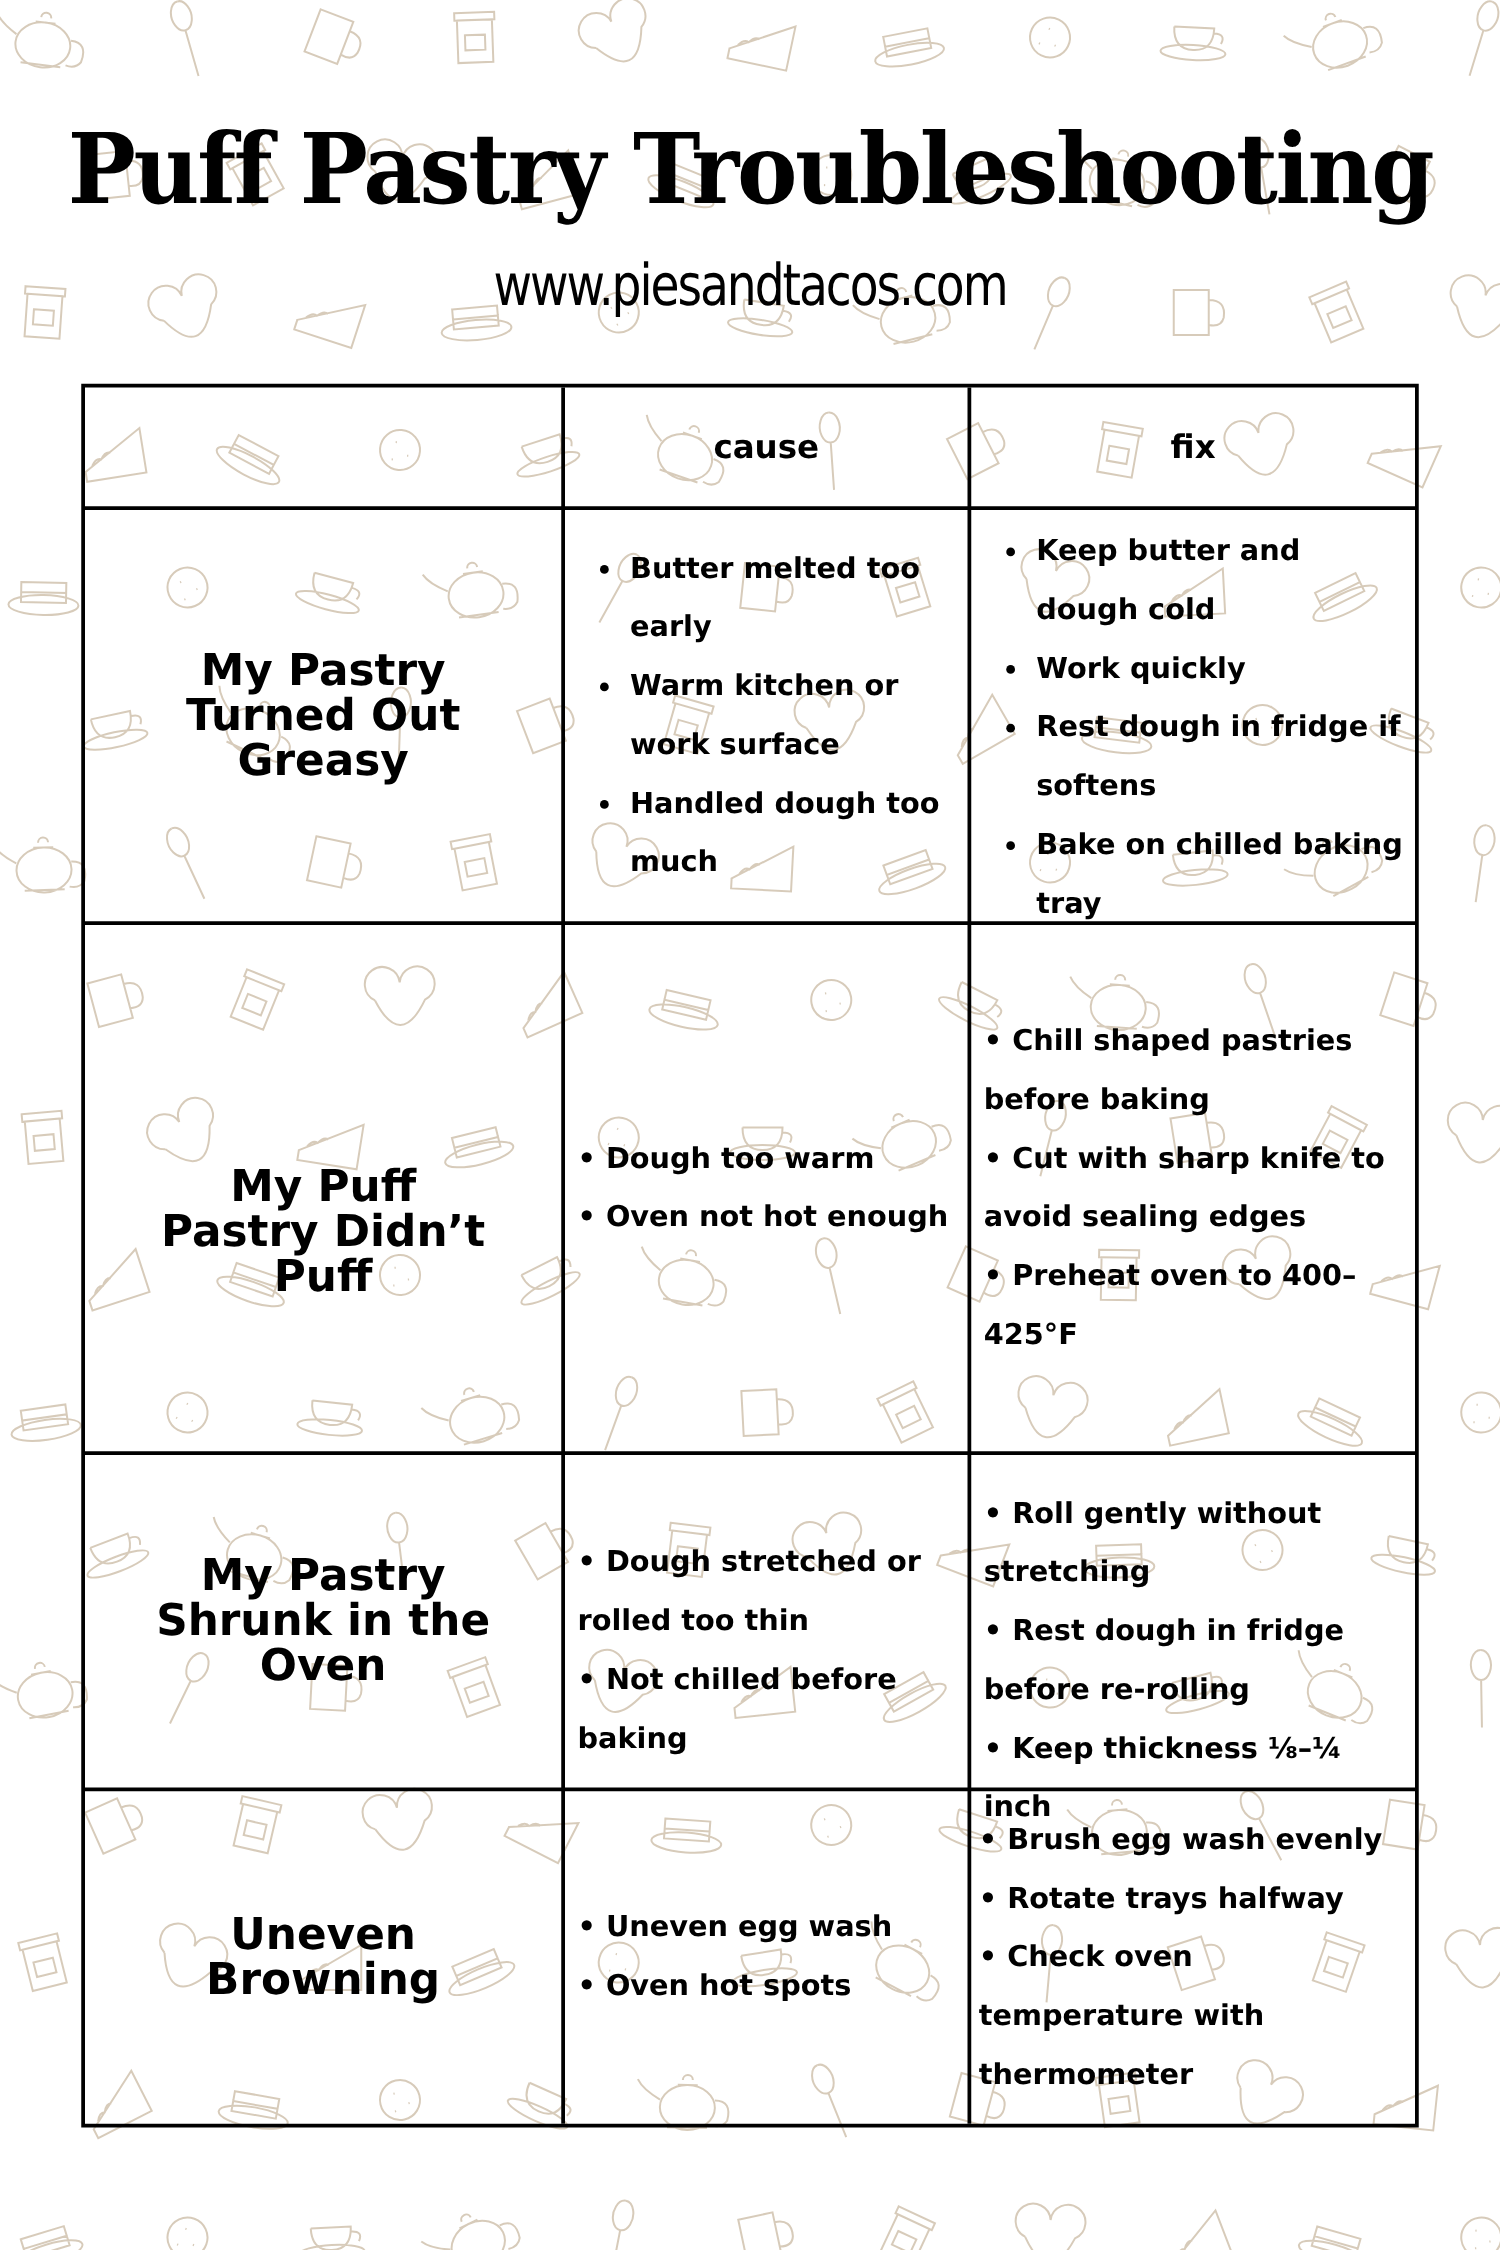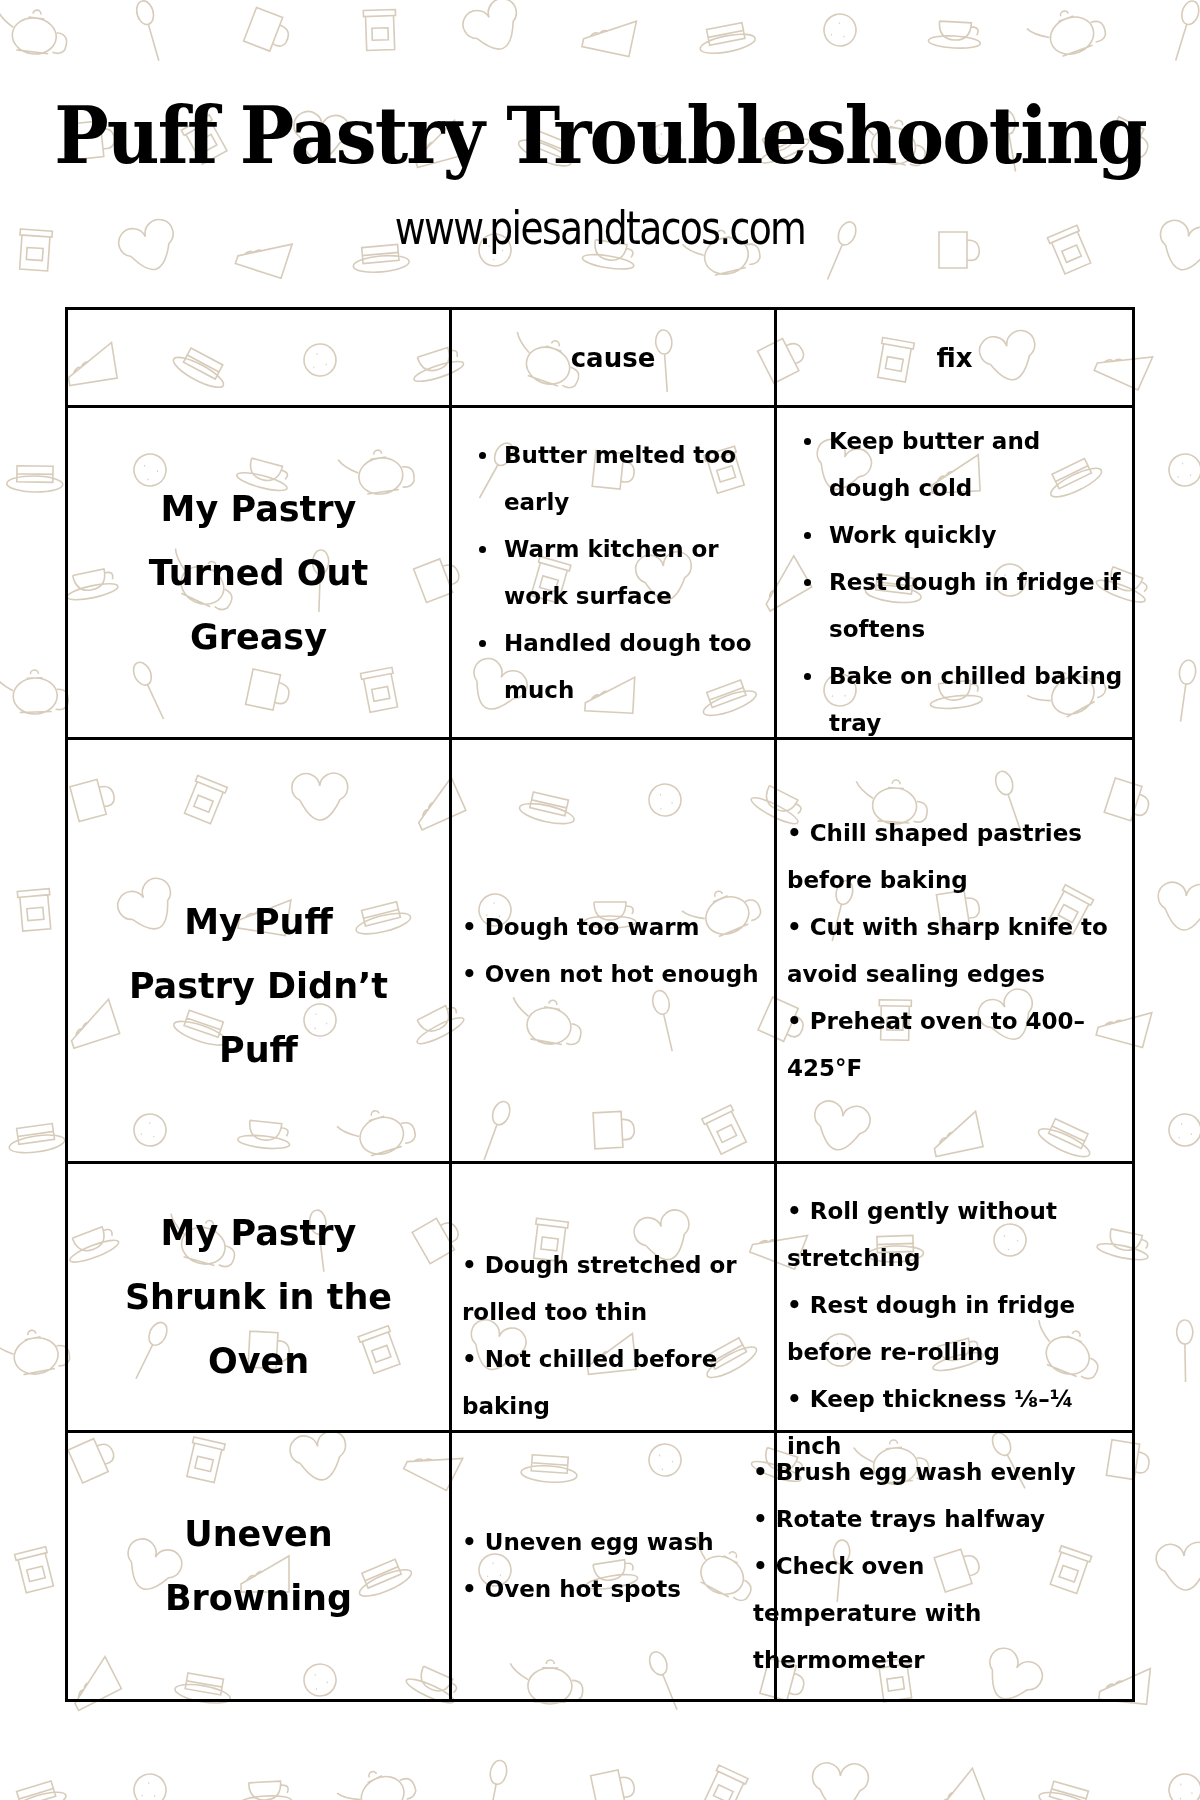--- a/index.html
+++ b/index.html
@@ -26,21 +26,21 @@
     position: absolute; left: 65px; top: 307px; width: 1070px; height: 1395px;
     z-index: 2; box-sizing: border-box;
     border: 3px solid #000;
   }
   .vline { position: absolute; top: 0; bottom: 0; width: 3px; background: #000; }
   .hline { position: absolute; left: 0; right: 0; height: 3px; background: #000; }
   .cell { position: absolute; box-sizing: border-box; display: flex; }
   .hdr { align-items: center; justify-content: center; font-weight: bold; font-size: 26px; }
   .rowlabel {
     align-items: center; justify-content: center; text-align: center;
-    font-weight: bold; font-size: 35px; line-height: 64px; padding: 0 20px;
+    font-weight: bold; font-size: 35px; line-height: 36px; padding: 0 20px;
   }
   .list { flex-direction: column; justify-content: center; font-weight: bold; font-size: 23px; line-height: 47px; }
   .list ul { margin: 0; padding: 0 0 0 56px; list-style: disc; }
   .list ul li { padding-left: 4px; }
   .list .plain { padding-left: 10px; padding-right: 6px; }
   .list .plain div { }
 </style>
 </head>
 <body>
 
@@ -268,41 +268,41 @@
   </div>
   <div class="cell list" style="left:709px;top:430px;width:355px;height:421px">
     <div class="plain">
       <div>• Chill shaped pastries before baking</div>
       <div>• Cut with sharp knife to avoid sealing edges</div>
       <div>• Preheat oven to 400–425°F</div>
     </div>
   </div>
 
   <div class="cell rowlabel" style="left:0;top:854px;width:381px;height:266px">My Pastry Shrunk in the Oven</div>
-  <div class="cell list" style="left:384px;top:854px;width:322px;height:266px;justify-content:flex-end;padding-top:48px">
+  <div class="cell list" style="left:384px;top:854px;width:322px;height:266px;justify-content:center;padding-top:48px">
     <div class="plain">
       <div>• Dough stretched or rolled too thin</div>
       <div>• Not chilled before baking</div>
     </div>
   </div>
   <div class="cell list" style="left:709px;top:854px;width:355px;height:266px;justify-content:flex-start;padding-top:24px">
     <div class="plain">
       <div>• Roll gently without stretching</div>
       <div>• Rest dough in fridge before re-rolling</div>
       <div>• Keep thickness ⅛–¼ inch</div>
     </div>
   </div>
 
   <div class="cell rowlabel" style="left:0;top:1123px;width:381px;height:266px">Uneven Browning</div>
   <div class="cell list" style="left:384px;top:1123px;width:322px;height:266px">
     <div class="plain">
       <div>• Uneven egg wash</div>
       <div>• Oven hot spots</div>
     </div>
   </div>
-  <div class="cell list" style="left:675px;top:1123px;width:349px;height:266px">
+  <div class="cell list" style="left:705px;top:1123px;width:349px;height:266px">
     <div class="plain">
       <div>• Brush egg wash evenly</div>
       <div>• Rotate trays halfway</div>
       <div>• Check oven temperature with thermometer</div>
     </div>
   </div>
 </div>
 
 </body></html>

